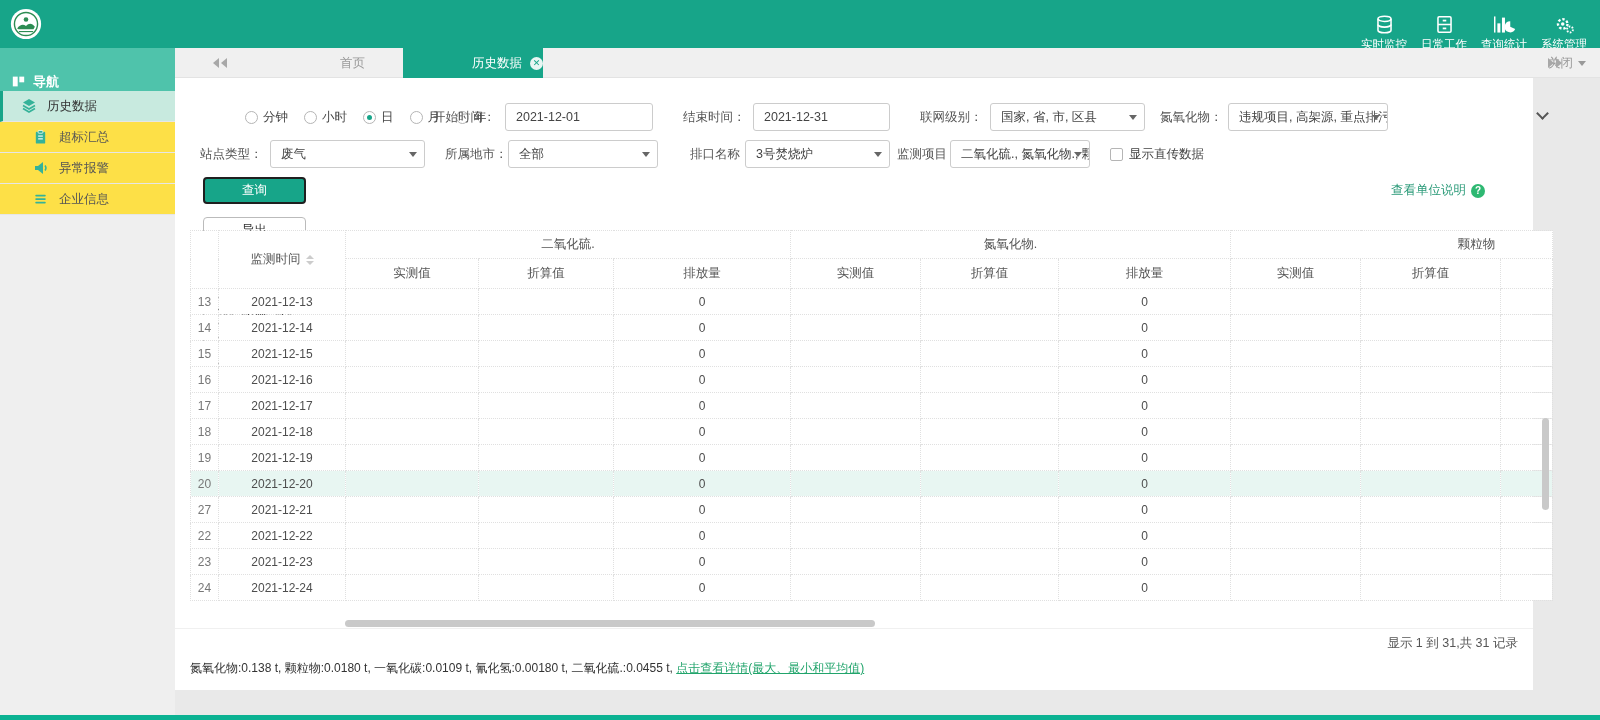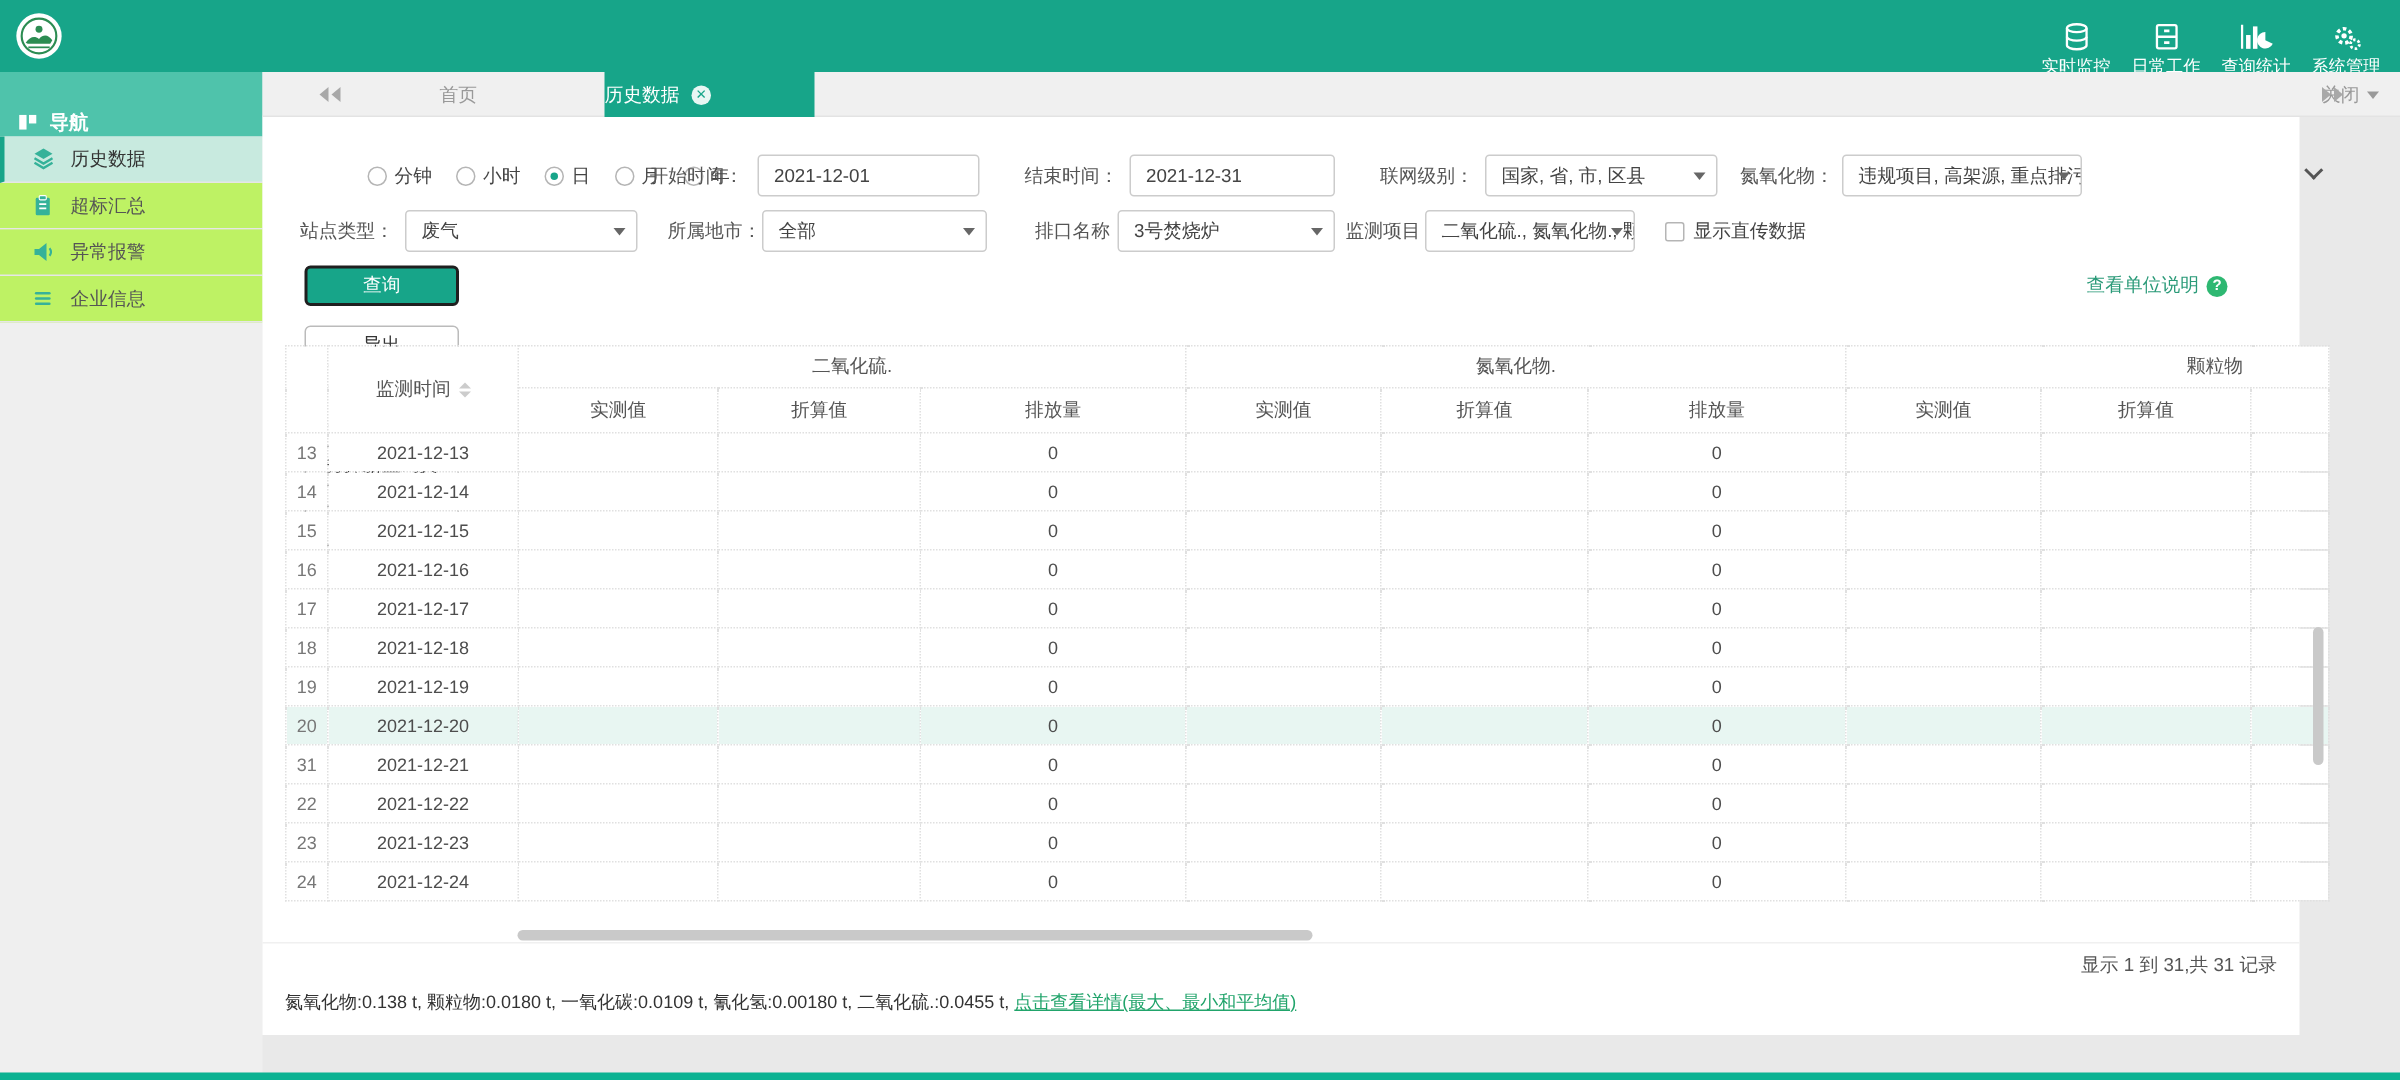--- a/index.html
+++ b/index.html
@@ -20,36 +20,36 @@
   .top-nav{position:absolute;right:6px;top:0;height:66px;display:flex;}
   .nav-item{width:60px;display:flex;flex-direction:column;align-items:center;justify-content:center;
             gap:3px;color:#fff;cursor:pointer;}
   .nav-item .icon{height:20px;display:flex;align-items:flex-end;justify-content:center;}
   .nav-item .lbl{font-size:11.5px;white-space:nowrap;}
 
   
   .sidebar{position:absolute;top:48px;left:0;width:175px;bottom:5px;background:#efefef;}
   .sidebar-header{height:43px;background:var(--sidebar-header);color:#fff;font-size:13px;
                   font-weight:bold;display:flex;align-items:flex-end;padding-left:12px;gap:8px;}
-  .side-item{height:31px;background:#bef264;border-bottom:1px solid #e6e6e6;display:flex;
-             align-items:center;padding-left:20px;gap:10px;font-size:12.5px;color:#555;cursor:pointer;}
+  .side-item{height:31px;background:#fde047;border-bottom:1px solid #e6e6e6;display:flex;
+             align-items:center;padding-left:32px;gap:10px;font-size:12.5px;color:#555;cursor:pointer;}
   .side-item .icon{width:17px;display:flex;justify-content:center;}
   .side-item.active{background:var(--sidebar-active-bg);border-left:3px solid var(--primary);
                     padding-left:17px;color:#333;}
 
   
   .tabbar{position:absolute;top:48px;left:175px;right:0;height:30px;background:#f0f0f0;
           border-bottom:1px solid #e3e3e3;}
   .tab-scroll{position:absolute;top:0;height:30px;display:flex;align-items:center;gap:2px;cursor:pointer;}
   .tab-scroll.left{left:38px;}
   .tri{width:0;height:0;display:inline-block;}
   .tri.gl{border-top:5px solid transparent;border-bottom:5px solid transparent;border-right:6px solid #a8a8a8;}
   .tri.gr{border-top:5px solid transparent;border-bottom:5px solid transparent;border-left:6px solid #a8a8a8;}
   .tabs{position:absolute;left:0;top:0;height:30px;width:100%;}
-  .tab{position:absolute;top:0;height:30px;display:flex;align-items:center;justify-content:flex-start;
+  .tab{position:absolute;top:0;height:30px;display:flex;align-items:center;justify-content:flex-end;
        font-size:12.5px;color:#999;cursor:pointer;gap:8px;}
   .tab:nth-child(1){left:118px;width:72px;}
   .tab:nth-child(2){left:228px;width:140px;}
   .tab.active{background:var(--primary);color:#fff;}
   .tclose{width:13px;height:13px;border-radius:50%;background:rgba(255,255,255,.9);
           color:var(--primary);font-size:9px;line-height:13px;text-align:center;font-weight:bold;cursor:pointer;}
   .tabbar-right{position:absolute;right:14px;top:0;height:30px;display:flex;align-items:center;
                 gap:22px;color:#999;font-size:12.5px;}
   .close-menu{display:flex;align-items:center;gap:5px;cursor:pointer;}
   .caret-dn{width:0;height:0;border-left:4px solid transparent;border-right:4px solid transparent;
@@ -479,21 +479,21 @@
             <td></td>
             <td>0</td>
             <td></td>
             <td></td>
             <td>0</td>
             <td></td>
             <td></td>
             <td></td>
           </tr>
           <tr>
-            <td class="numcell">31</td>
+            <td class="numcell">27</td>
             <td class="datecell">2021-12-21</td>
             <td></td>
             <td></td>
             <td>0</td>
             <td></td>
             <td></td>
             <td>0</td>
             <td></td>
             <td></td>
             <td></td>

